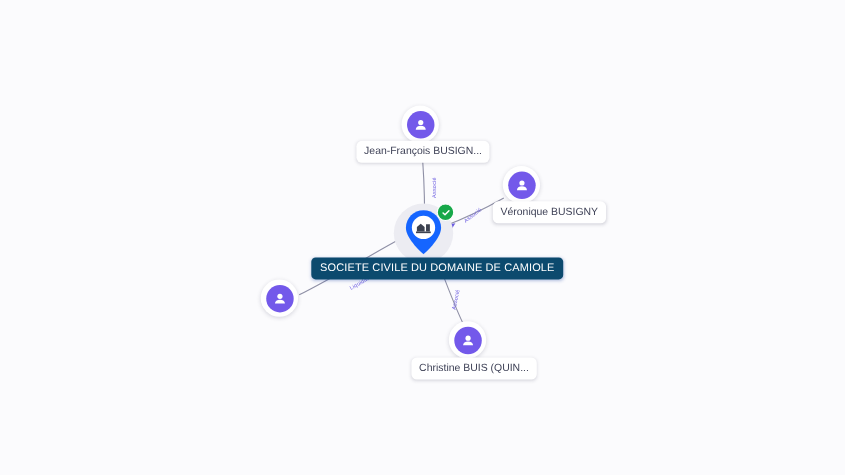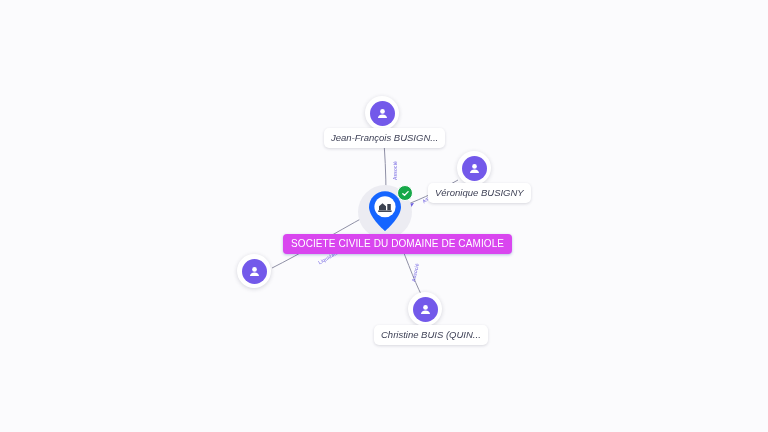--- a/index.html
+++ b/index.html
@@ -91,25 +91,24 @@
     position: absolute;
     background: #ffffff;
     color: #3f4257;
     font-size: 9.5px;
     line-height: 1;
     padding: 5px 7px 5px 7px;
     border-radius: 5px;
     white-space: nowrap;
     box-shadow: 0 1px 3px rgba(40,40,70,0.17);
     z-index: 8;
-    font-style: italic;
   }
   .company-label {
     position: absolute;
-    background: #d946ef;
+    background: #0c4a6e;
     color: #ffffff;
     font-size: 10px;
     line-height: 1;
     letter-spacing: 0.1px;
     padding: 5px 8px 5px 8px;
     border-radius: 4px;
     white-space: nowrap;
     box-shadow: 0 1px 3px rgba(20,60,160,0.30);
     z-index: 10;
   }
@@ -178,21 +177,21 @@
   <div class="node-label" style="left:324px; top:128px;">Jean-François BUSIGN...</div>
 
   <div class="person-node" style="left:457px; top:151px;">
     <div class="person-disc">
       <svg width="13" height="13" viewBox="0 0 16 16" xmlns="http://www.w3.org/2000/svg">
         <circle cx="8" cy="5.4" r="2.9" fill="#ffffff"></circle>
         <path d="M8 9.1 C4.7 9.1 2.4 11.0 2.4 13.4 L13.6 13.4 C13.6 11.0 11.3 9.1 8 9.1 Z" fill="#ffffff"></path>
       </svg>
     </div>
   </div>
-  <div class="node-label" style="left:428px; top:183px;">Véronique BUSIGNY</div>
+  <div class="node-label" style="left:448px; top:183px;">Véronique BUSIGNY</div>
 
   <div class="person-node" style="left:237px; top:254px;">
     <div class="person-disc">
       <svg width="13" height="13" viewBox="0 0 16 16" xmlns="http://www.w3.org/2000/svg">
         <circle cx="8" cy="5.4" r="2.9" fill="#ffffff"></circle>
         <path d="M8 9.1 C4.7 9.1 2.4 11.0 2.4 13.4 L13.6 13.4 C13.6 11.0 11.3 9.1 8 9.1 Z" fill="#ffffff"></path>
       </svg>
     </div>
   </div>
 

